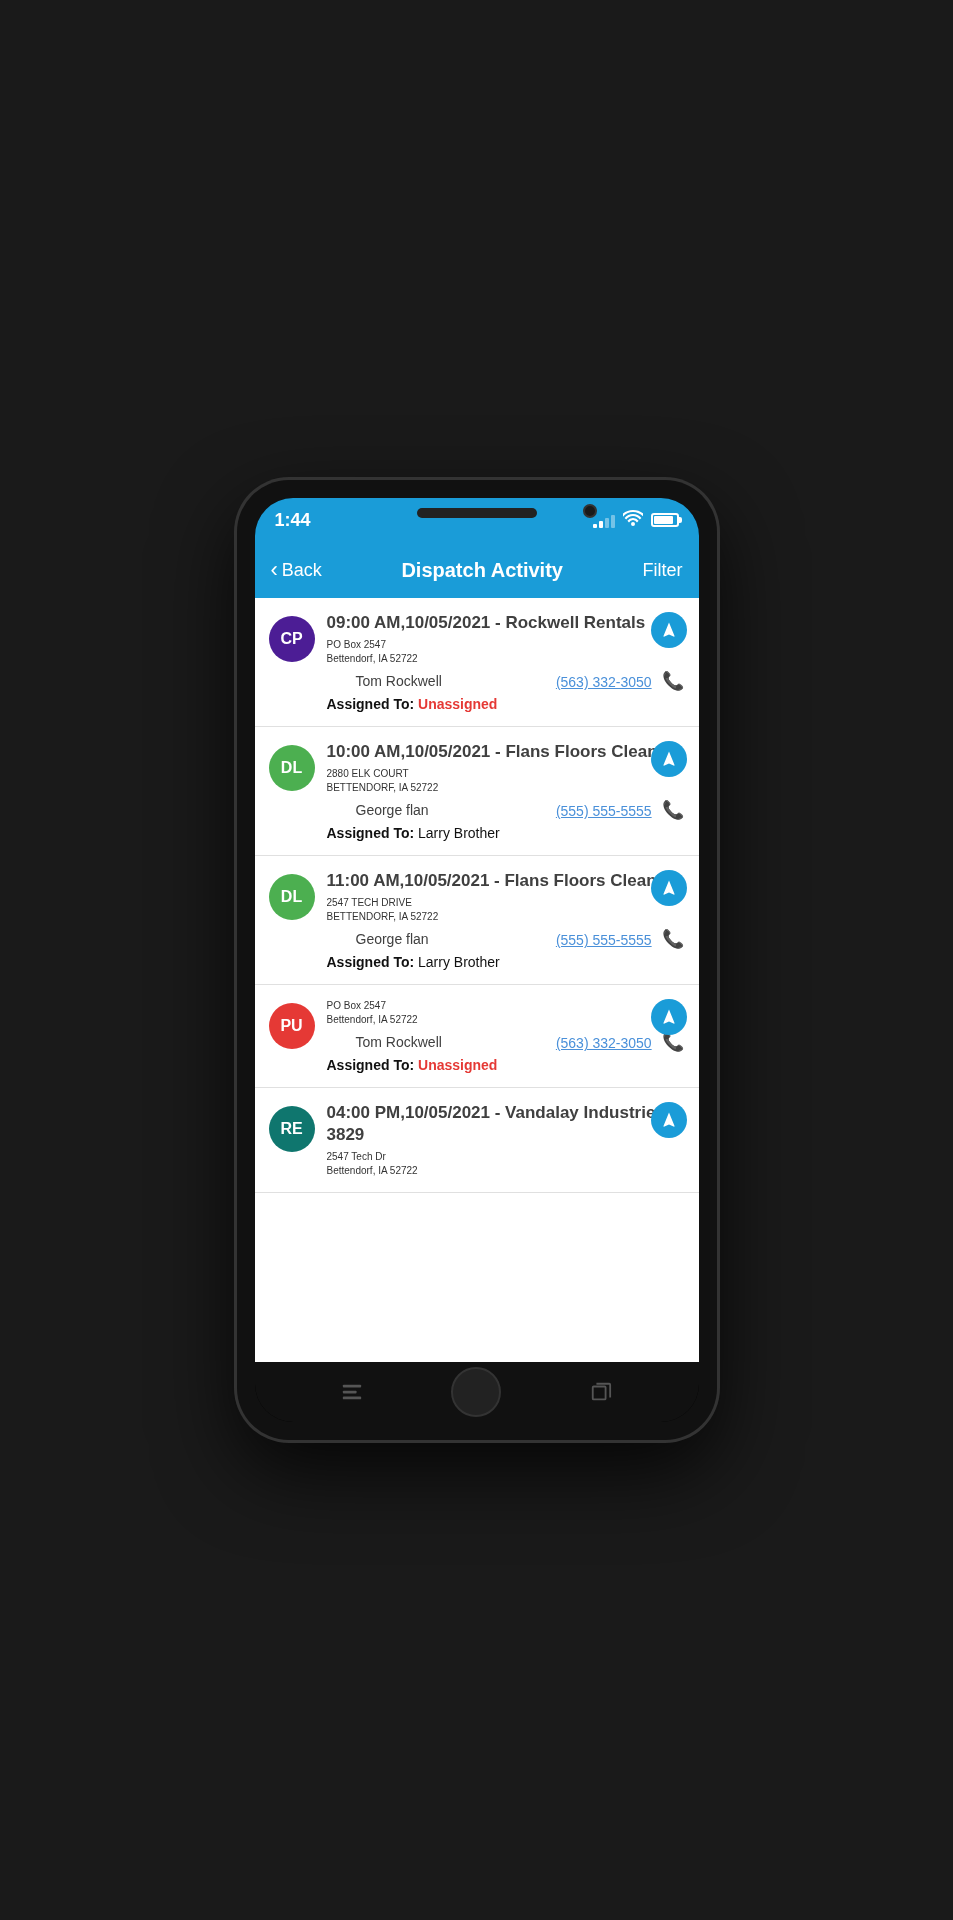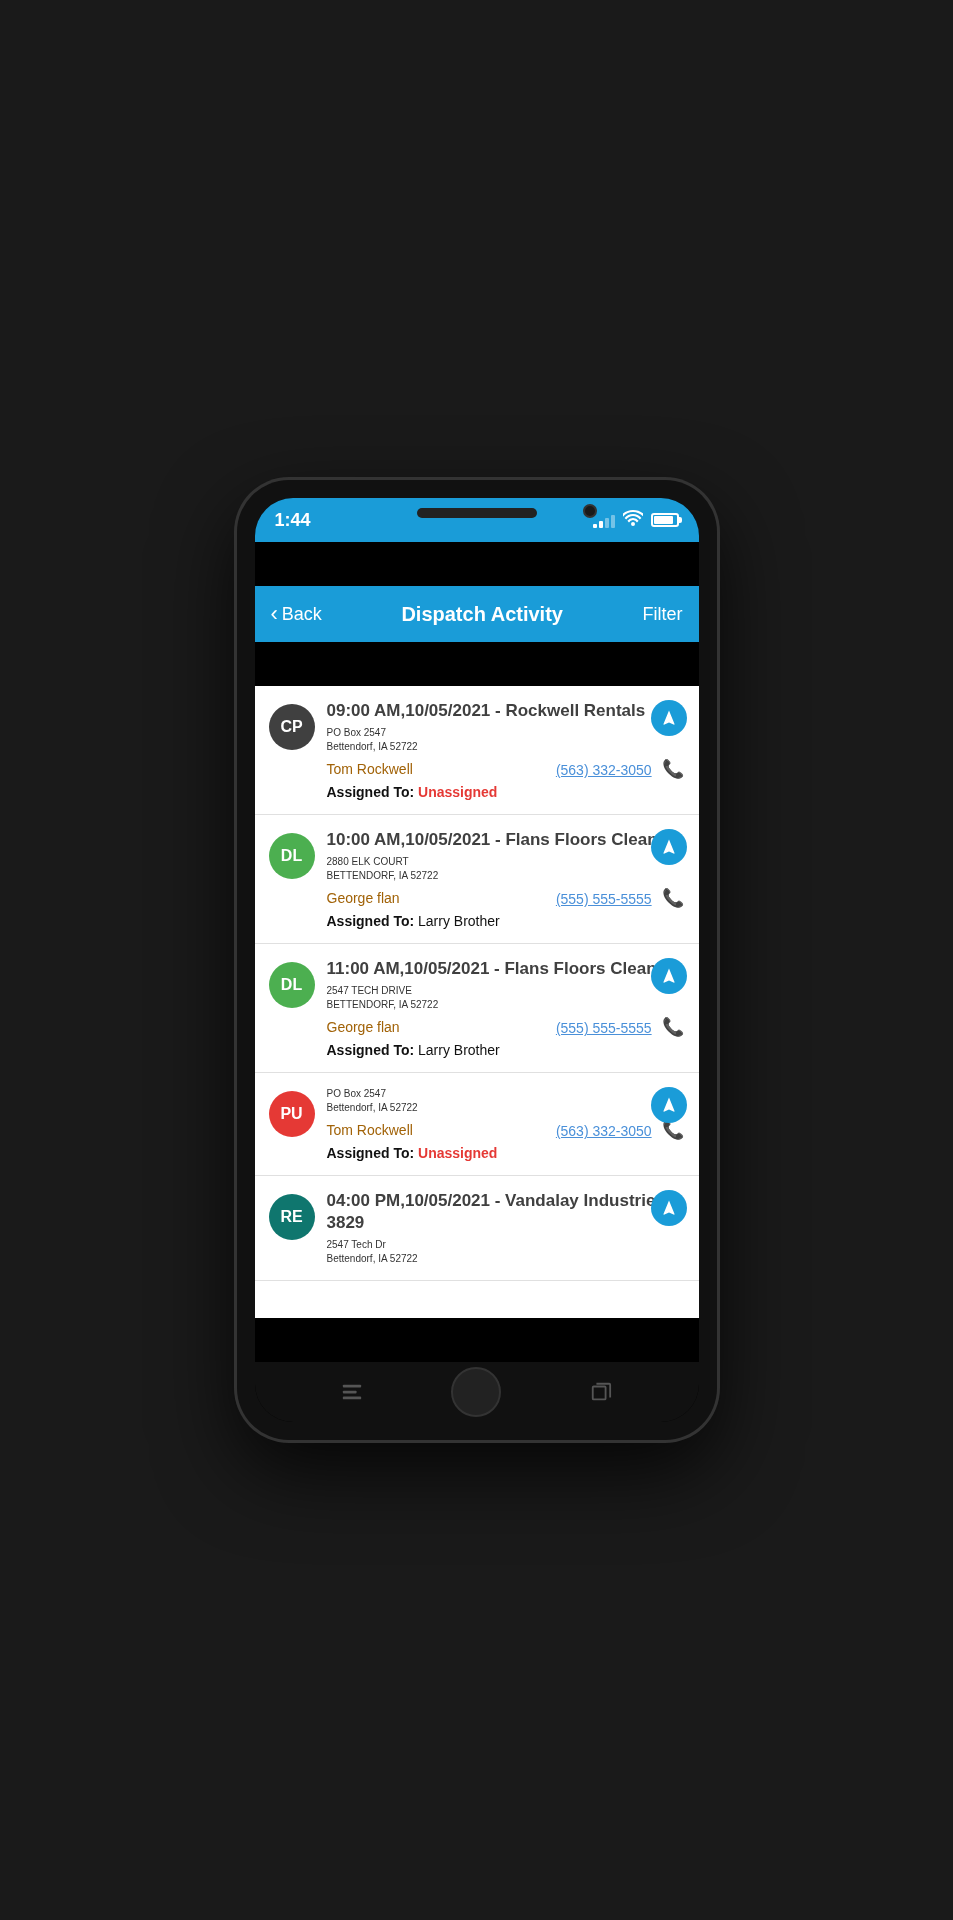--- a/index.html
+++ b/index.html
@@ -21,21 +21,20 @@
       position: relative;
     }
     .phone-inner {
       width: 100%;
       height: 100%;
       background: #000;
       border-radius: 38px;
       overflow: hidden;
       display: flex;
       flex-direction: column;
-      gap: 44px;
     }
     
     .phone-top-bar {
       position: absolute;
       top: 28px;
       left: 50%;
       transform: translateX(-50%);
       width: 120px;
       height: 10px;
       background: #222;
@@ -187,21 +186,22 @@
       line-height: 1.4;
     }
     .item-contact-row {
       display: flex;
       align-items: center;
       justify-content: space-between;
       margin-top: 4px;
     }
     .item-contact-name {
       font-size: 14px;
-      color: #a16207;
+      color: #404040;
+      margin-left: 29px;
     }
     .item-phone {
       color: #4a90d9;
       font-size: 14px;
       text-decoration: underline;
     }
     .phone-call-icon {
       margin-left: 6px;
     }
     .item-assigned {
@@ -291,21 +291,21 @@
         <span style="font-size:22px; font-weight:300;">‹</span>
         <span>Back</span>
       </div>
       <span class="nav-title">Dispatch Activity</span>
       <span class="nav-filter">Filter</span>
     </div>
 
     <div class="content">
 
       <div class="dispatch-item">
-        <div class="avatar" style="background:#404040;">
+        <div class="avatar" style="background:#4c1d95;">
           <span>CP</span>
         </div>
         <div class="item-content">
           <div class="item-title">09:00 AM,10/05/2021 - Rockwell Rentals</div>
           <div class="item-address">PO Box 2547</div>
           <div class="item-address">Bettendorf, IA  52722</div>
           <div class="item-contact-row">
             <span class="item-contact-name">Tom Rockwell</span>
             <span>
               <span class="item-phone">(563) 332-3050</span>

